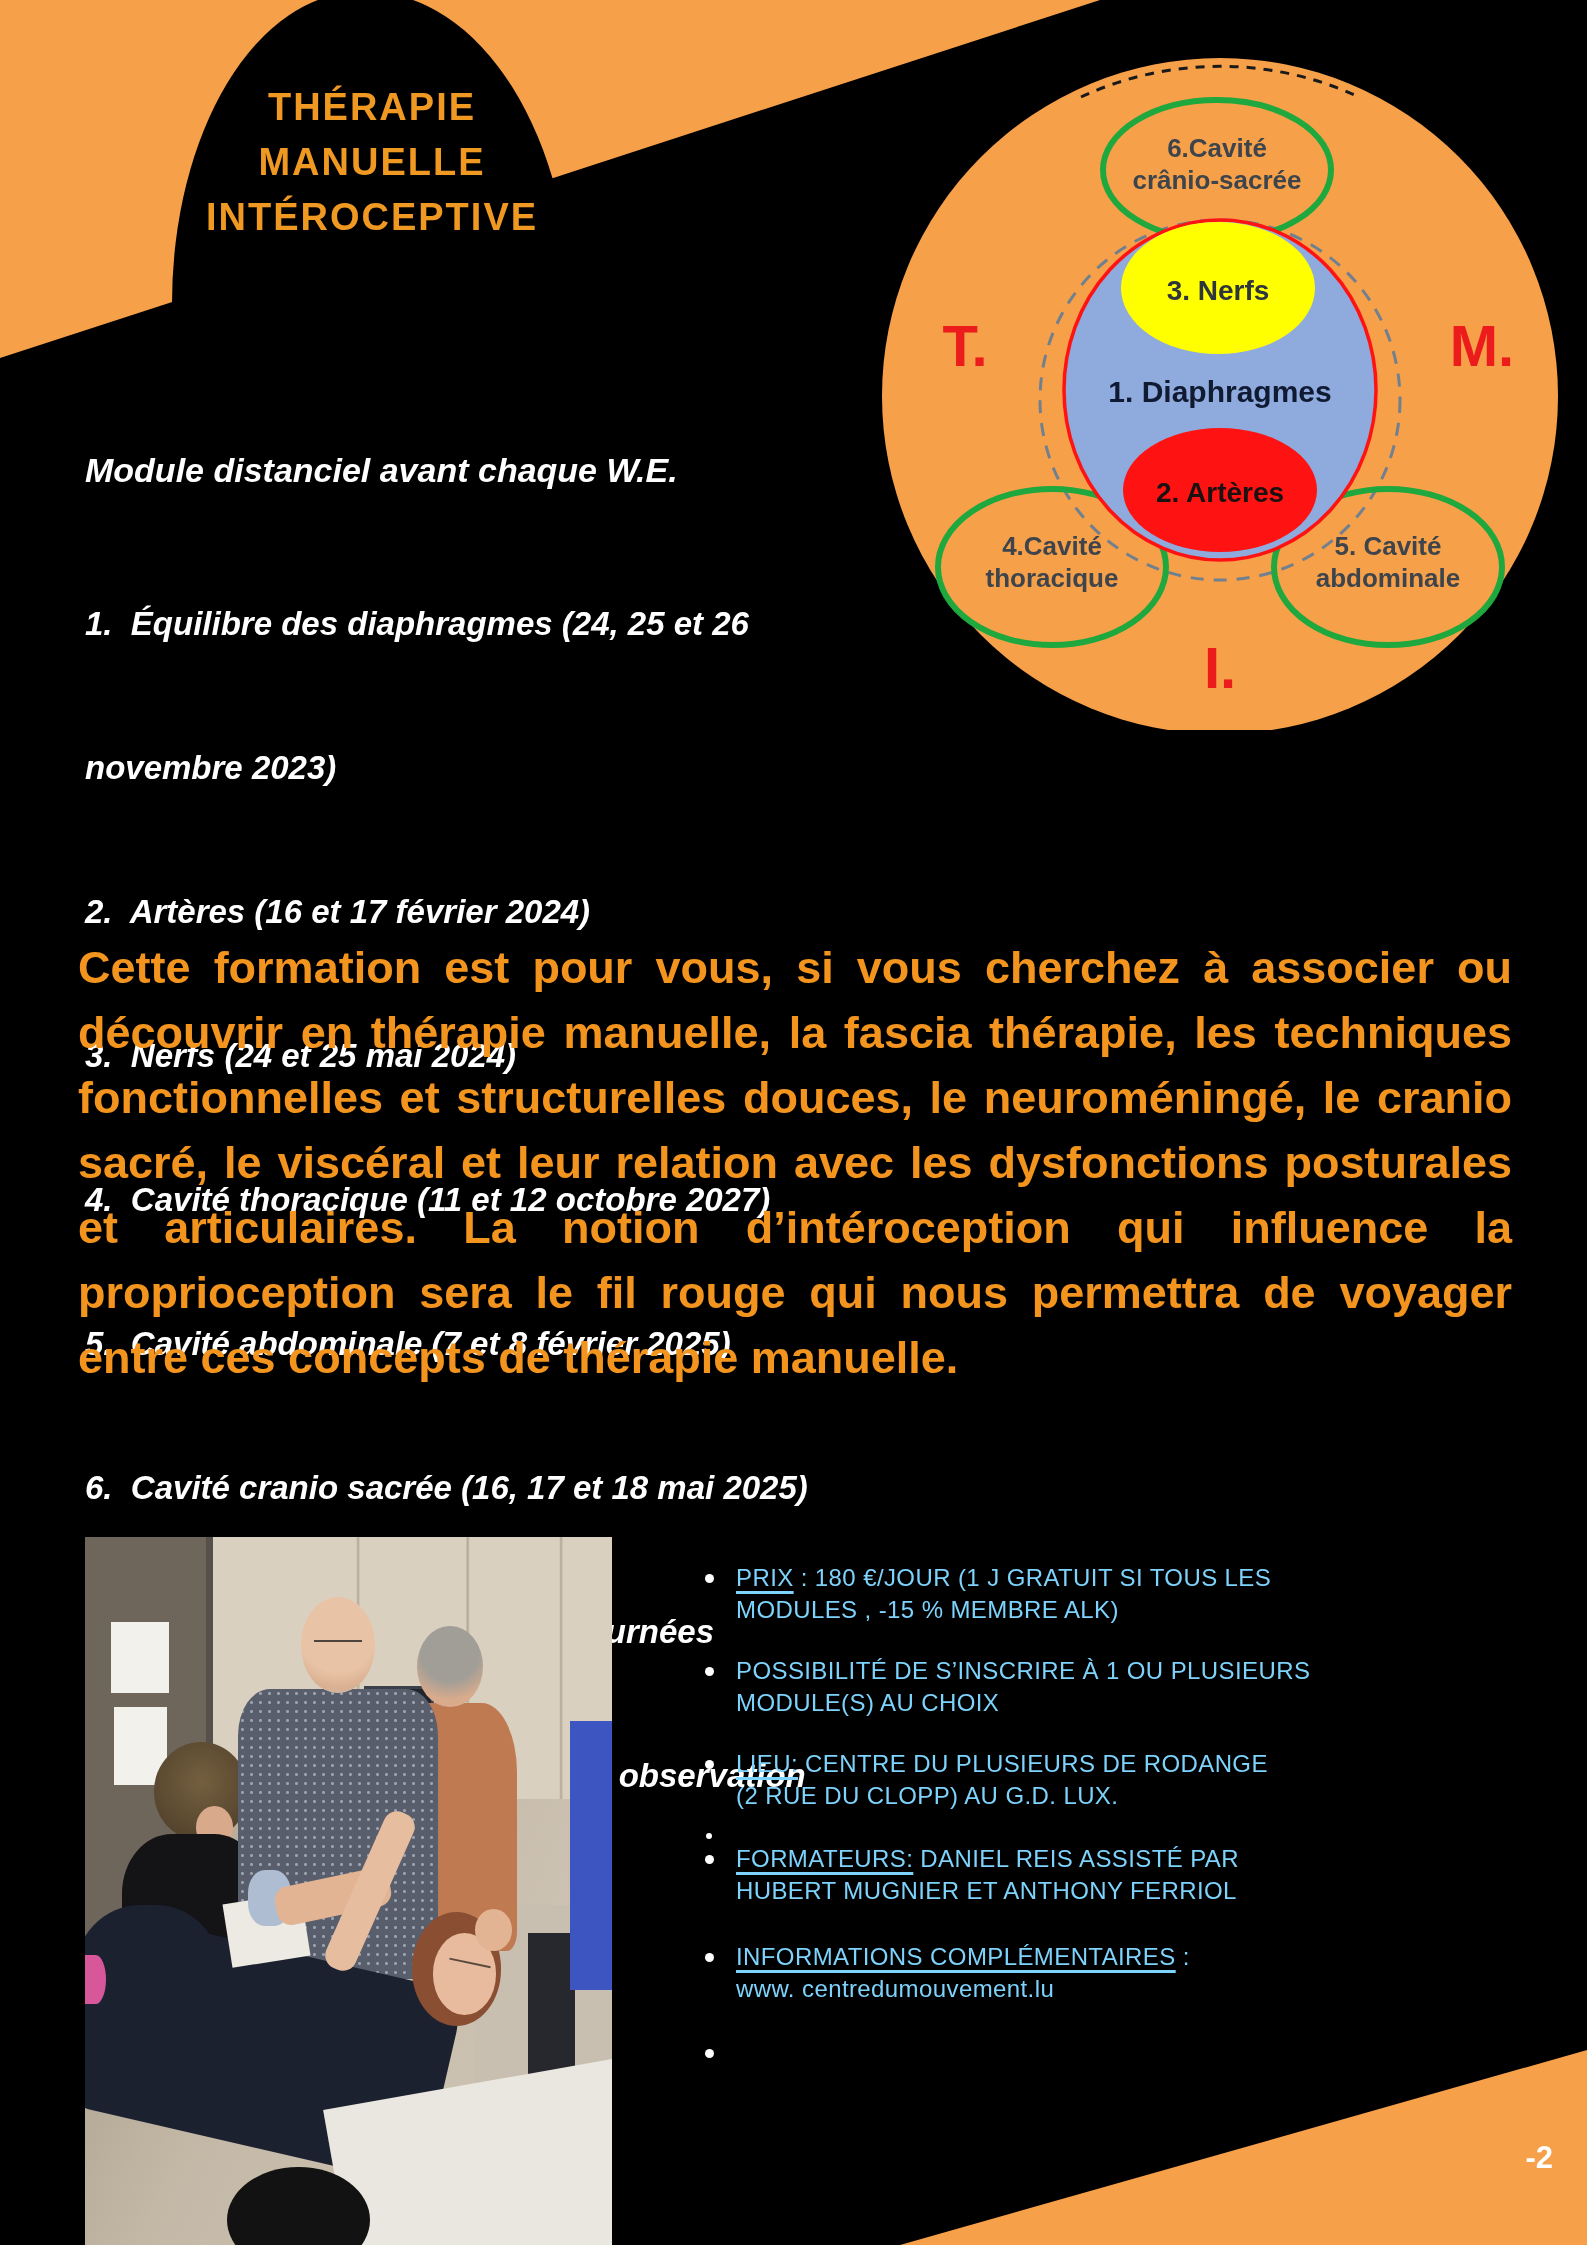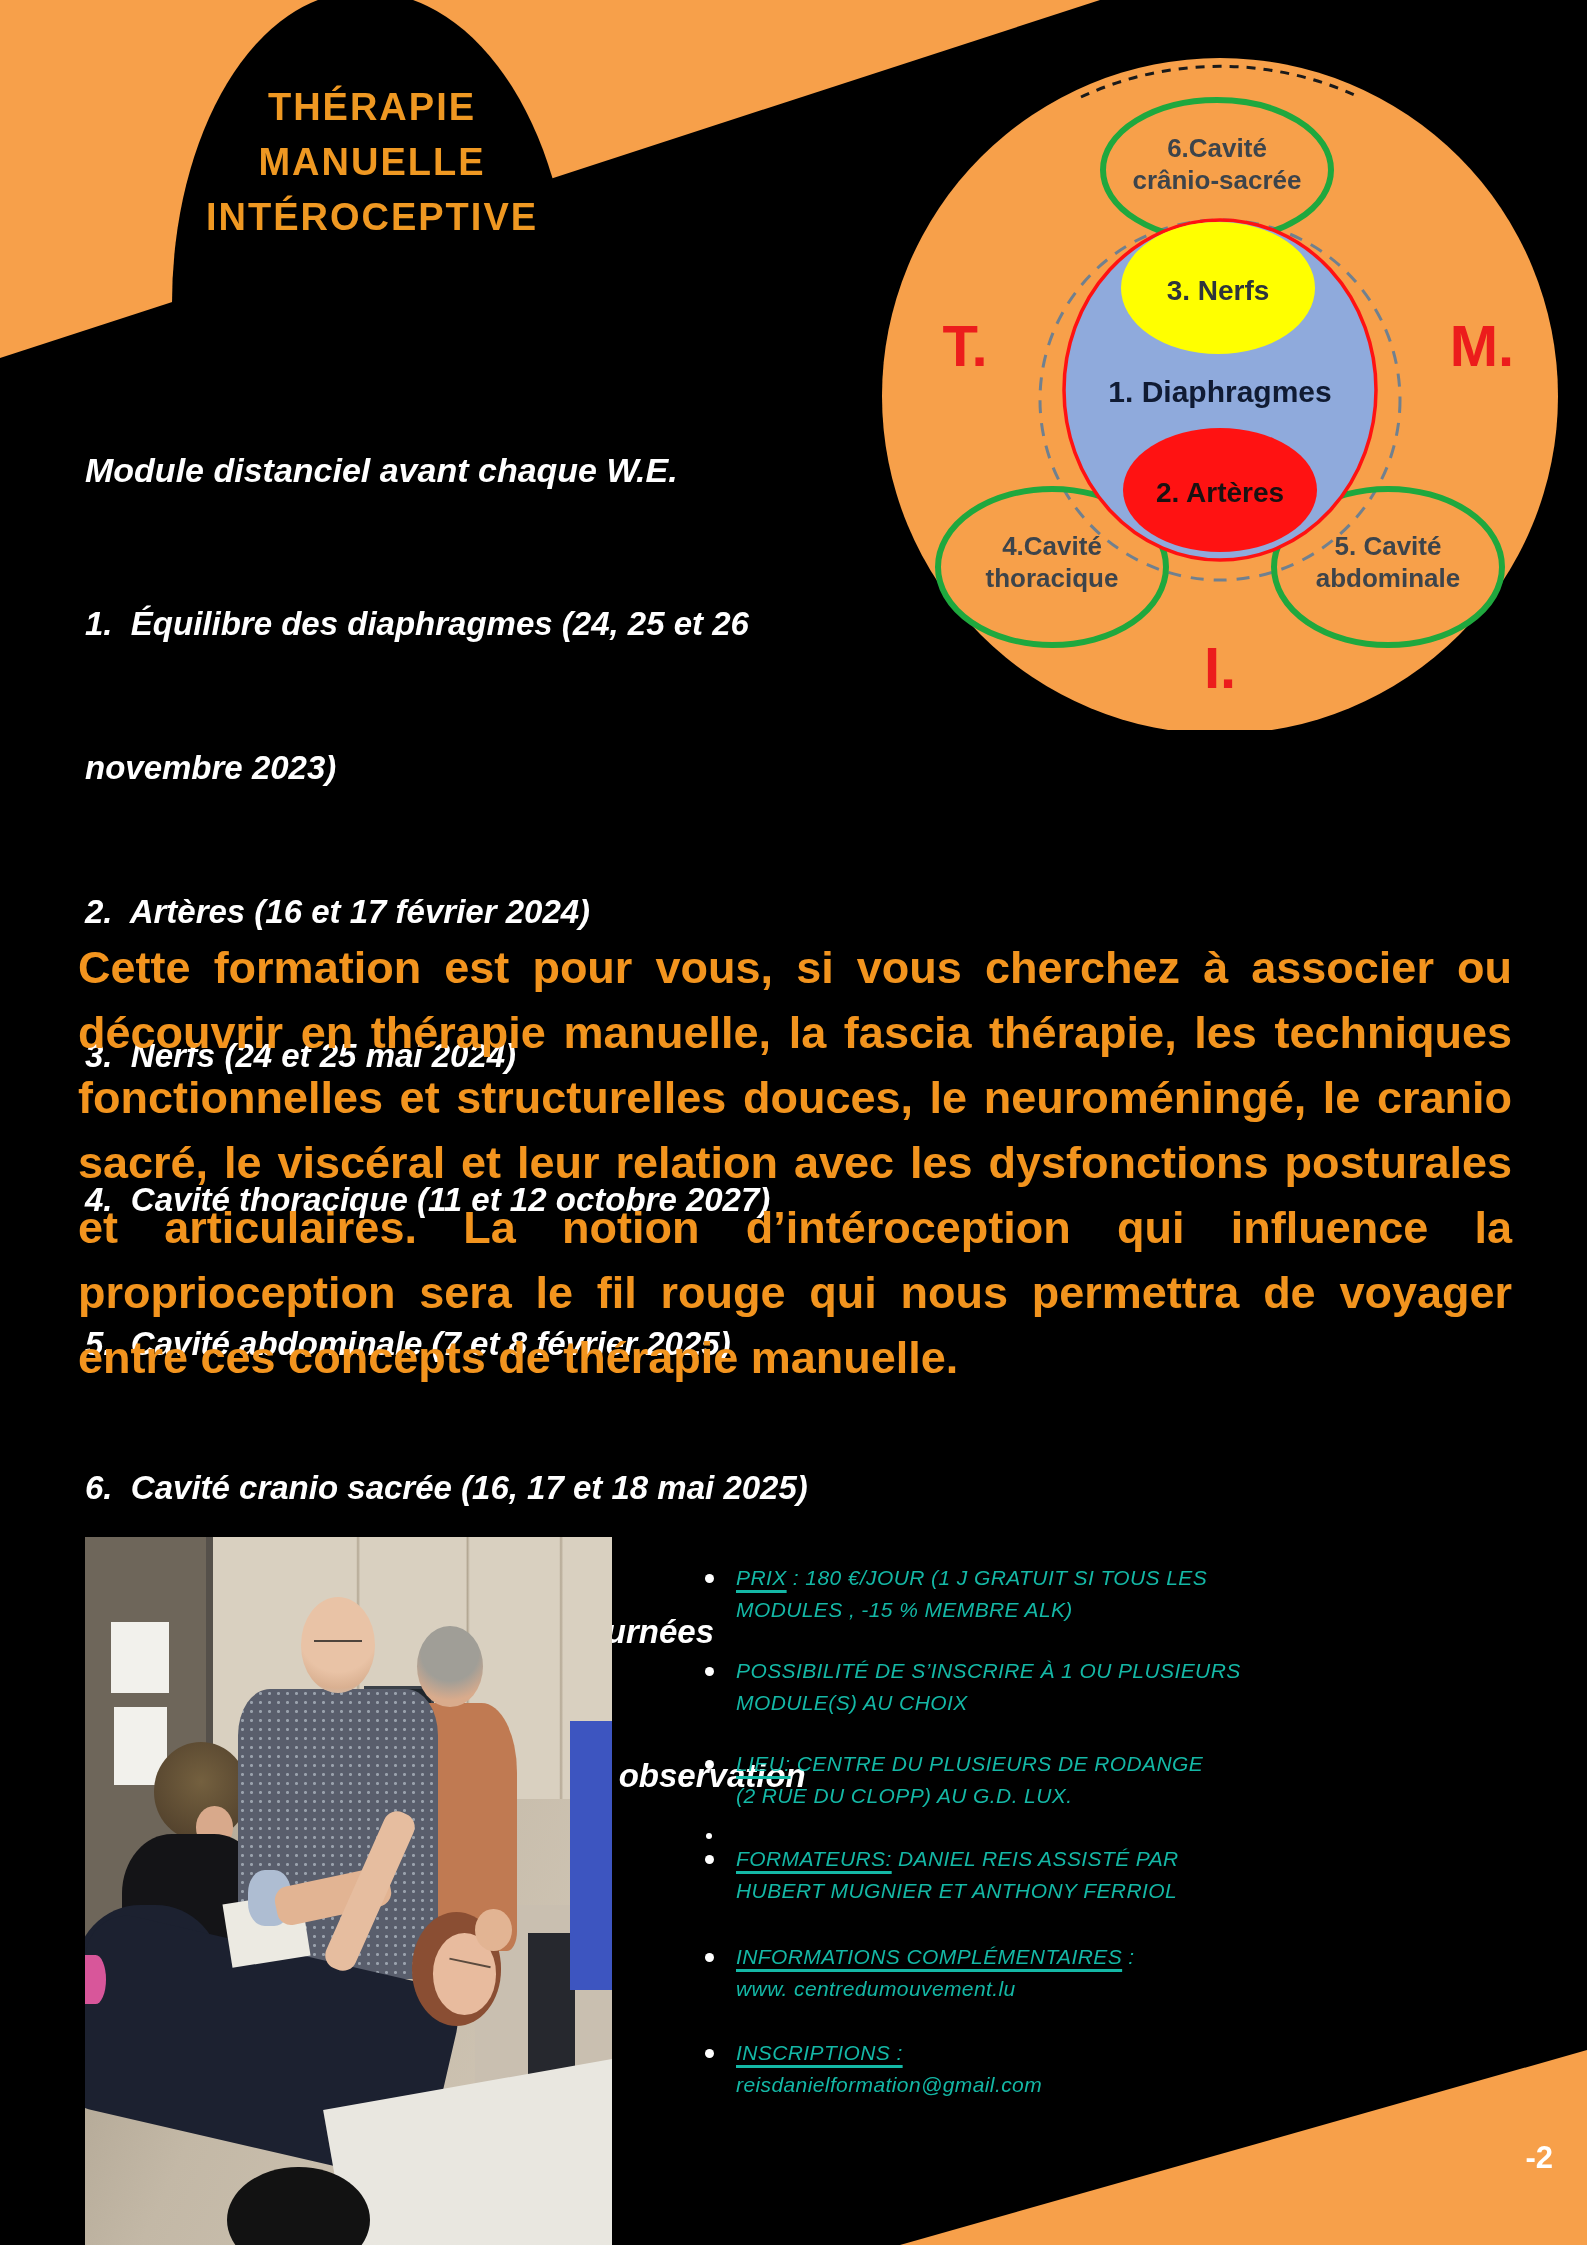--- a/index.html
+++ b/index.html
@@ -21,22 +21,22 @@
 
   
   .intro{position:absolute;left:78px;top:935px;width:1434px;color:#F2941E;font-weight:700;
          font-size:45px;line-height:65px;text-align:justify;text-align-last:left;z-index:3;}
 
   
   .diagram{position:absolute;left:870px;top:30px;width:717px;height:700px;z-index:2;}
   .diagram text{font-family:"Liberation Sans",sans-serif;font-weight:700;}
 
   
-  .info-item{position:absolute;left:705px;width:820px;display:flex;z-index:3;color:#14b8a6;
-             font-size:21px;line-height:32px;letter-spacing:.4px;font-style:italic;}
+  .info-item{position:absolute;left:705px;width:820px;display:flex;z-index:3;color:#7dd3fc;
+             font-size:24px;line-height:32px;letter-spacing:.4px;}
   .info-item .dot{width:9px;height:9px;border-radius:50%;background:#fff;flex:0 0 9px;
                   margin:12px 22px 0 0;}
   .info-item .u{text-decoration:underline;text-decoration-thickness:2.5px;text-underline-offset:5px;}
   .stray-dot{position:absolute;left:706px;top:1833px;width:6px;height:6px;border-radius:50%;
              background:#fff;z-index:3;}
 
   
   .corner-triangle{position:absolute;left:900px;top:2050px;width:687px;height:195px;background:#F7A04A;
                    clip-path:polygon(0 100%,100% 0,100% 100%);z-index:2;}
   .page-number{position:absolute;right:34px;top:2140px;color:#fff;font-weight:700;font-size:31px;z-index:4;}
@@ -181,19 +181,18 @@
   <div class="info-item" style="top:1941px">
     <span class="dot"></span>
     <div class="info-text"><span class="u">INFORMATIONS COMPLÉMENTAIRES</span><span> :</span><br><span>www. centredumouvement.lu</span></div>
   </div>
   <div class="info-item" style="top:1843px">
     <span class="dot"></span>
     <div class="info-text"><span class="u">FORMATEURS:</span><span> DANIEL REIS ASSISTÉ PAR</span><br><span>HUBERT MUGNIER ET ANTHONY FERRIOL</span></div>
   </div>
   <div class="info-item" style="top:2037px">
     <span class="dot"></span>
-    <div class="info-text"><span class="u">INSCRIPTIONS :</span><span></span><br><span>reisdanielformation@gmail.com</span></div>
   </div>
 
   <div class="corner-triangle"></div>
   <div class="page-number">-2</div>
 
 </div>
 
 </body></html>

